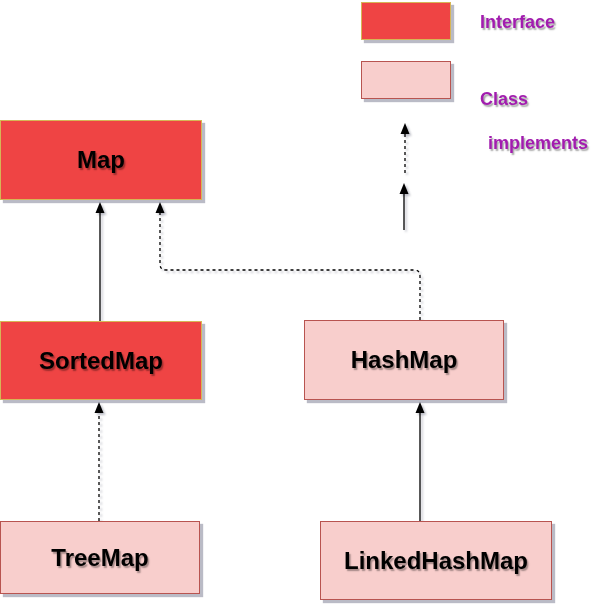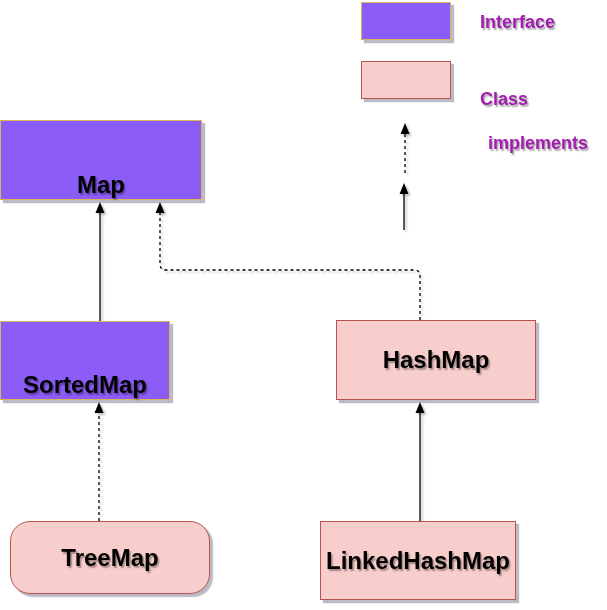--- a/index.html
+++ b/index.html
@@ -30,23 +30,22 @@
     position: absolute;
     box-sizing: border-box;
     border: 1.6px solid;
     display: flex;
     align-items: center;
     justify-content: center;
     z-index: 2;
     box-shadow: 3px 3px 1px rgba(90,94,118,0.42);
   }
   .node.interface {
-    background: #8b5cf6;
+    background: #ef4444;
     border-color: #d6b656;
-    align-items: flex-end;
   }
   .node.class {
     background: #f8cecc;
     border-color: #b85450;
   }
   .node-label {
     font-size: 24px;
     font-weight: bold;
     color: #000000;
     text-shadow: 1.5px 1.5px 1.5px rgba(0,0,0,0.35);
@@ -80,30 +79,30 @@
         <path d="M 405 173 L 405 132" fill="none" stroke="#000000" stroke-width="1.3" stroke-dasharray="3 3"></path>
         <path d="M 405 123 L 409.5 134 L 400.5 134 Z" fill="#000000" stroke="none"></path>
         <path d="M 404 230 L 404 192" fill="none" stroke="#000000" stroke-width="1.3"></path>
         <path d="M 404 183 L 408.5 194 L 399.5 194 Z" fill="#000000" stroke="none"></path>
       </g>
   </svg>
 
 <div class="node interface" style="left: 0px; top: 120px; width: 202px; height: 80px;">
       <span class="node-label">Map</span>
     </div>
-    <div class="node interface" style="left: 0px; top: 321px; width: 170px; height: 79px;">
+    <div class="node interface" style="left: 0px; top: 321px; width: 202px; height: 79px;">
       <span class="node-label">SortedMap</span>
     </div>
-    <div class="node class" style="left: 336px; top: 320px; width: 200px; height: 80px; justify-content: center;">
+    <div class="node class" style="left: 304px; top: 320px; width: 200px; height: 80px; justify-content: center;">
       <span class="node-label">HashMap</span>
     </div>
-    <div class="node class" style="left: 10px; top: 521px; width: 200px; height: 73px; border-radius: 20px;">
+    <div class="node class" style="left: 0px; top: 521px; width: 200px; height: 73px;">
       <span class="node-label">TreeMap</span>
     </div>
-    <div class="node class" style="left: 320px; top: 521px; width: 196px; height: 79px;">
+    <div class="node class" style="left: 320px; top: 521px; width: 232px; height: 79px;">
       <span class="node-label">LinkedHashMap</span>
     </div>
     <div class="node interface" style="left: 361px; top: 2px; width: 90px; height: 38px;"></div>
     <div class="node class" style="left: 361px; top: 61px; width: 90px; height: 38px;"></div>
     <div class="legend-label" style="left: 480px; top: 11px;">Interface</div>
     <div class="legend-label" style="left: 480px; top: 88px;">Class</div>
     <div class="legend-label" style="left: 480px; top: 132px; margin-left: 8px;">implements</div>
   </div>
 
 </body></html>

